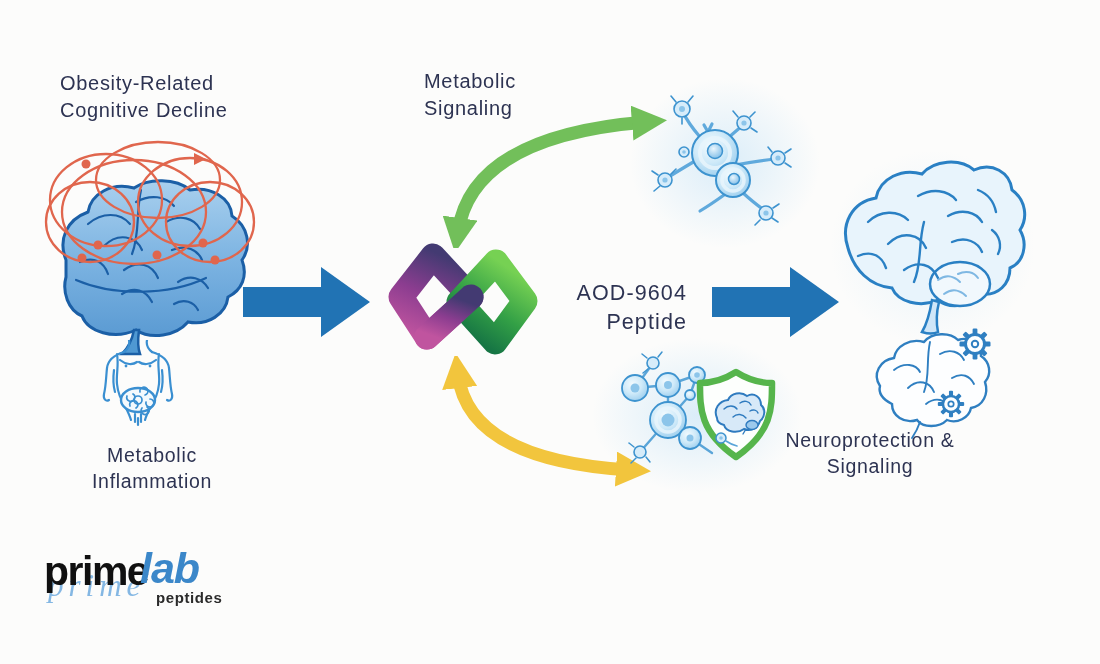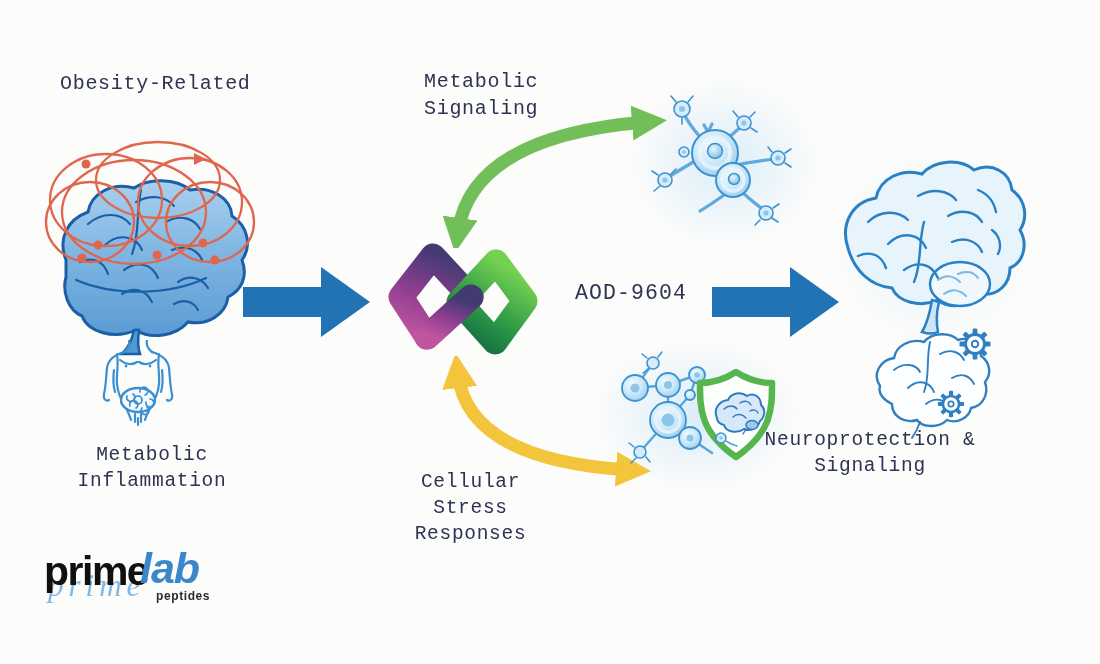--- a/index.html
+++ b/index.html
@@ -9,21 +9,21 @@
   }
   html,body{margin:0;padding:0;background:#e9e9e9;}
   .canvas{
     position:relative;width:1100px;height:664px;margin:0 auto;
     background:#fcfcfb;overflow:hidden;
     font-family:"Liberation Sans",sans-serif;
   }
   .abs{position:absolute;}
   .lbl{
     position:absolute;color:var(--text-navy);
-    font-size:19.5px;line-height:26px;letter-spacing:.7px;font-weight:500;font-family:Liberation Mono, monospace;
+    font-size:19.5px;line-height:26px;letter-spacing:.7px;font-weight:500;
   }
   .lbl span{display:block;}
   .lbl.center{text-align:center;}
   .lbl.big{font-size:21.5px;line-height:29px;letter-spacing:1.1px;text-align:right;}
   .glow{position:absolute;border-radius:50%;
     background:radial-gradient(closest-side,rgba(186,222,246,.5),rgba(186,222,246,0));}
   
   .brand{position:absolute;left:44px;top:548px;width:210px;height:62px;}
   .brand-script{
     position:absolute;left:4px;top:20px;
@@ -34,49 +34,47 @@
     position:absolute;left:0;top:0;
     font-weight:700;font-size:41px;letter-spacing:-1.5px;color:var(--brand-black);
   }
   .brand-lab{
     position:absolute;left:96px;top:-4px;
     font-family:Liberation Sans, sans-serif;font-style:italic;font-weight:700;
     font-size:43px;letter-spacing:-1px;color:var(--brand-blue);
   }
   .brand-tagline{
     position:absolute;left:112px;top:41px;
-    font-size:12px;font-weight:700;letter-spacing:.6px;color:#2b2b2b;
+    font-size:15px;font-weight:700;letter-spacing:.6px;color:#2b2b2b;
   }
 </style>
 </head>
 <body>
 
 <div class="canvas">
 
   <div class="glow" style="left:630px;top:78px;width:190px;height:170px;"></div>
   <div class="glow" style="left:592px;top:338px;width:210px;height:155px;"></div>
   <div class="glow" style="left:830px;top:150px;width:205px;height:195px;opacity:.6;"></div>
 
   <div class="lbl" style="left:60px;top:70px;font-size:20px;line-height:27px;">
     <span>Obesity-Related</span>
+    <span>Cognitive Decline</span>
   </div>
 
   <div class="lbl" style="left:424px;top:68px;font-size:20px;line-height:27px;">
     <span>Metabolic</span>
     <span>Signaling</span>
   </div>
 
   <div class="lbl center big" style="left:527px;top:279px;width:160px;">
     <span>AOD-9604</span>
-  </div>
-
-  <div class="lbl center" style="left:378px;top:469px;width:185px;">
-    <span>Cellular Stress</span>
-    <span>Responses</span>
-  </div>
+    <span>Peptide</span>
+  </div>
+
 
   <div class="lbl center" style="left:40px;top:442px;width:224px;">
     <span>Metabolic</span>
     <span>Inflammation</span>
   </div>
 
   <div class="lbl center" style="left:745px;top:427px;width:250px;">
     <span>Neuroprotection &amp;</span>
     <span>Signaling</span>
   </div>

